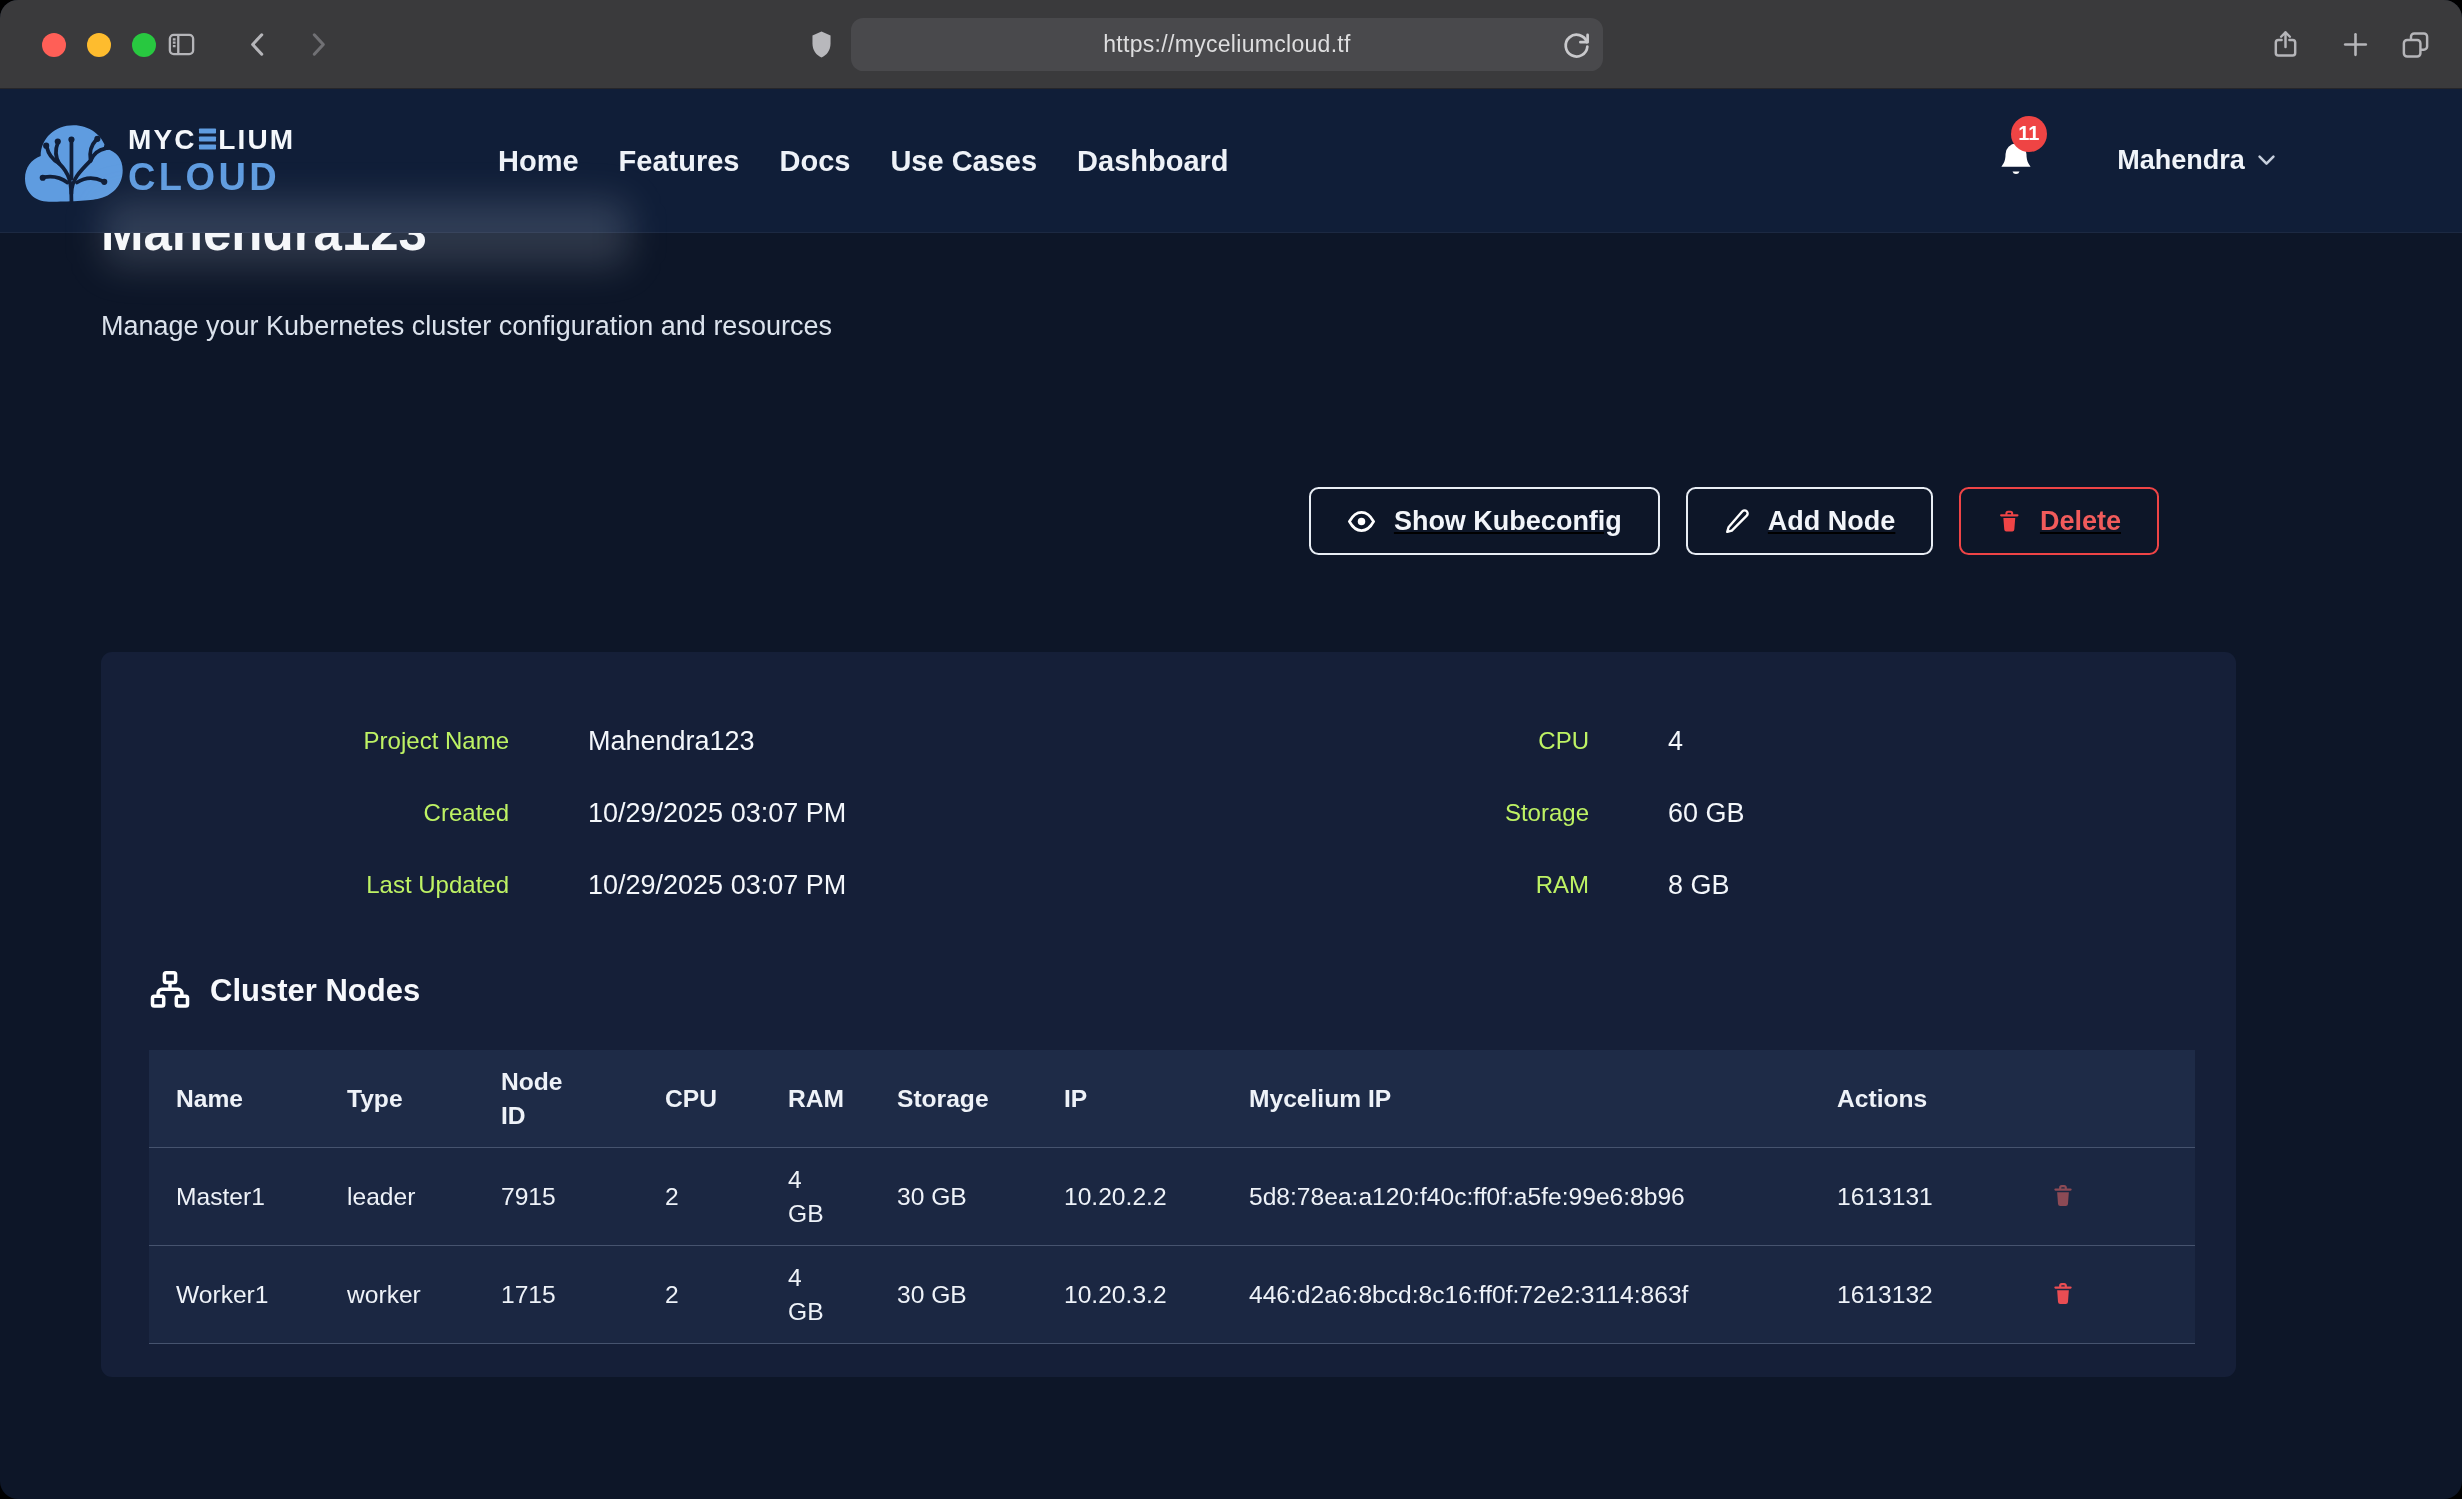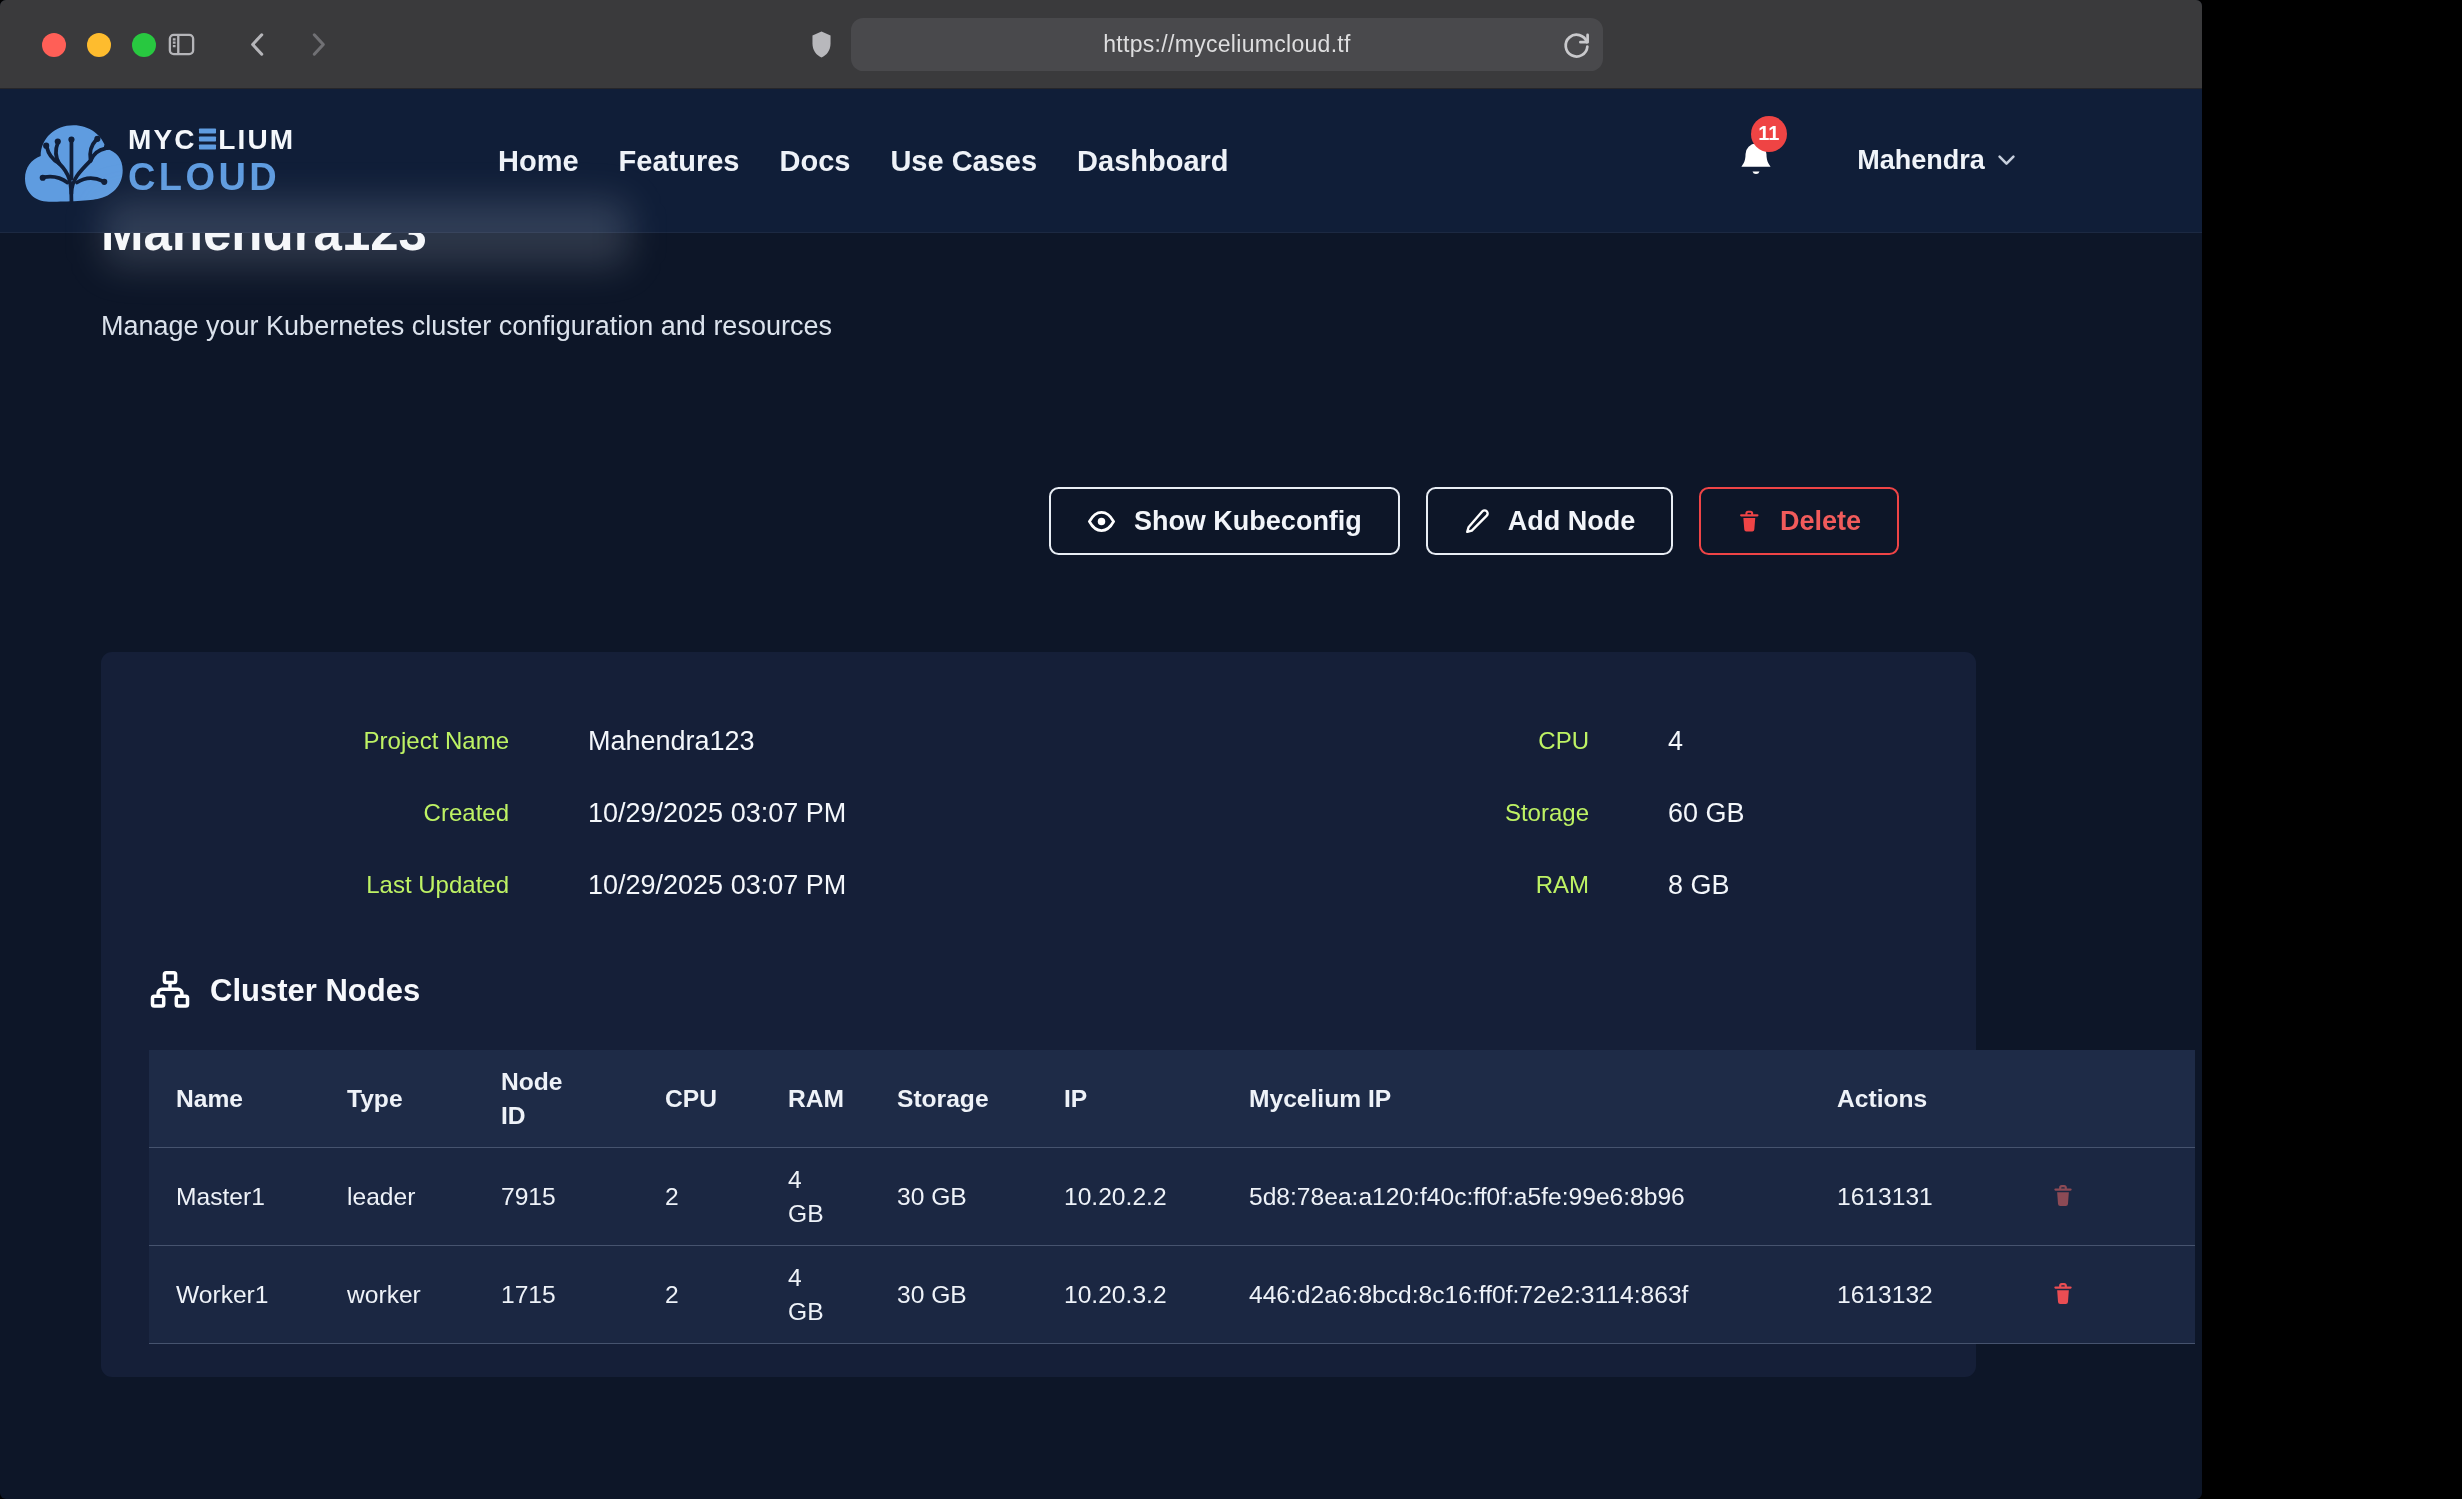--- a/index.html
+++ b/index.html
@@ -1,21 +1,21 @@
 <!DOCTYPE html>
 <html style="font-size:11px"><head>
 <meta charset="utf-8">
 <style>
   * { margin:0; padding:0; box-sizing:border-box; }
   html,body { background:#000; }
   body { font-family:"Liberation Sans", sans-serif; }
 
   .window{
-    position:relative; width:2202px; height:1499px;
-    background:#0d1628; border-radius:6px; overflow:hidden;
+    position:relative; width:2462px; height:1499px;
+    background:#0d1628; border-radius:18px; overflow:hidden;
   }
 
   
   .chrome{
     position:relative; height:89px; background:#3a3a3c;
     border-bottom:1.4px solid #26262a;
   }
   .chrome svg{ display:block; }
   .traffic{ position:absolute; left:42px; top:33px; display:flex; gap:21px; }
   .light{ width:24px; height:24px; border-radius:50%; }
@@ -74,21 +74,21 @@
     position:absolute; left:103px; top:200px; width:526px; height:67px;
     background:rgba(196,205,220,.18); filter:blur(18px); border-radius:15px;
     z-index:30; pointer-events:none;
   }
 
   .page-title{
     margin:-27px 0 0 101px; font-size:51px; line-height:1.06; font-weight:700; color:#ffffff;
   }
   .page-subtitle{ margin:51px 0 0 101px; font-size:27px; color:#dbe2ec; }
 
-  .actions-row{ display:flex; justify-content:flex-end; gap:26px; margin-top:145px; padding-right:303px; }
+  .actions-row{ display:flex; justify-content:flex-end; gap:26px; margin-top:145px; padding-right:303px;text-decoration:underline; }
   .btn{
     height:68px; padding:0 36px; display:flex; align-items:center; gap:18px;
     background:transparent; border:2.1px solid #e8edf4; border-radius:9.6px;
     font-family:"Liberation Sans", sans-serif;
     font-size:27px; font-weight:700; color:#f2f5fa; cursor:pointer;
   }
   .btn svg{ display:block; }
   .btn-delete{ border-color:#ef4446; color:#f15b5b; }
 
   

